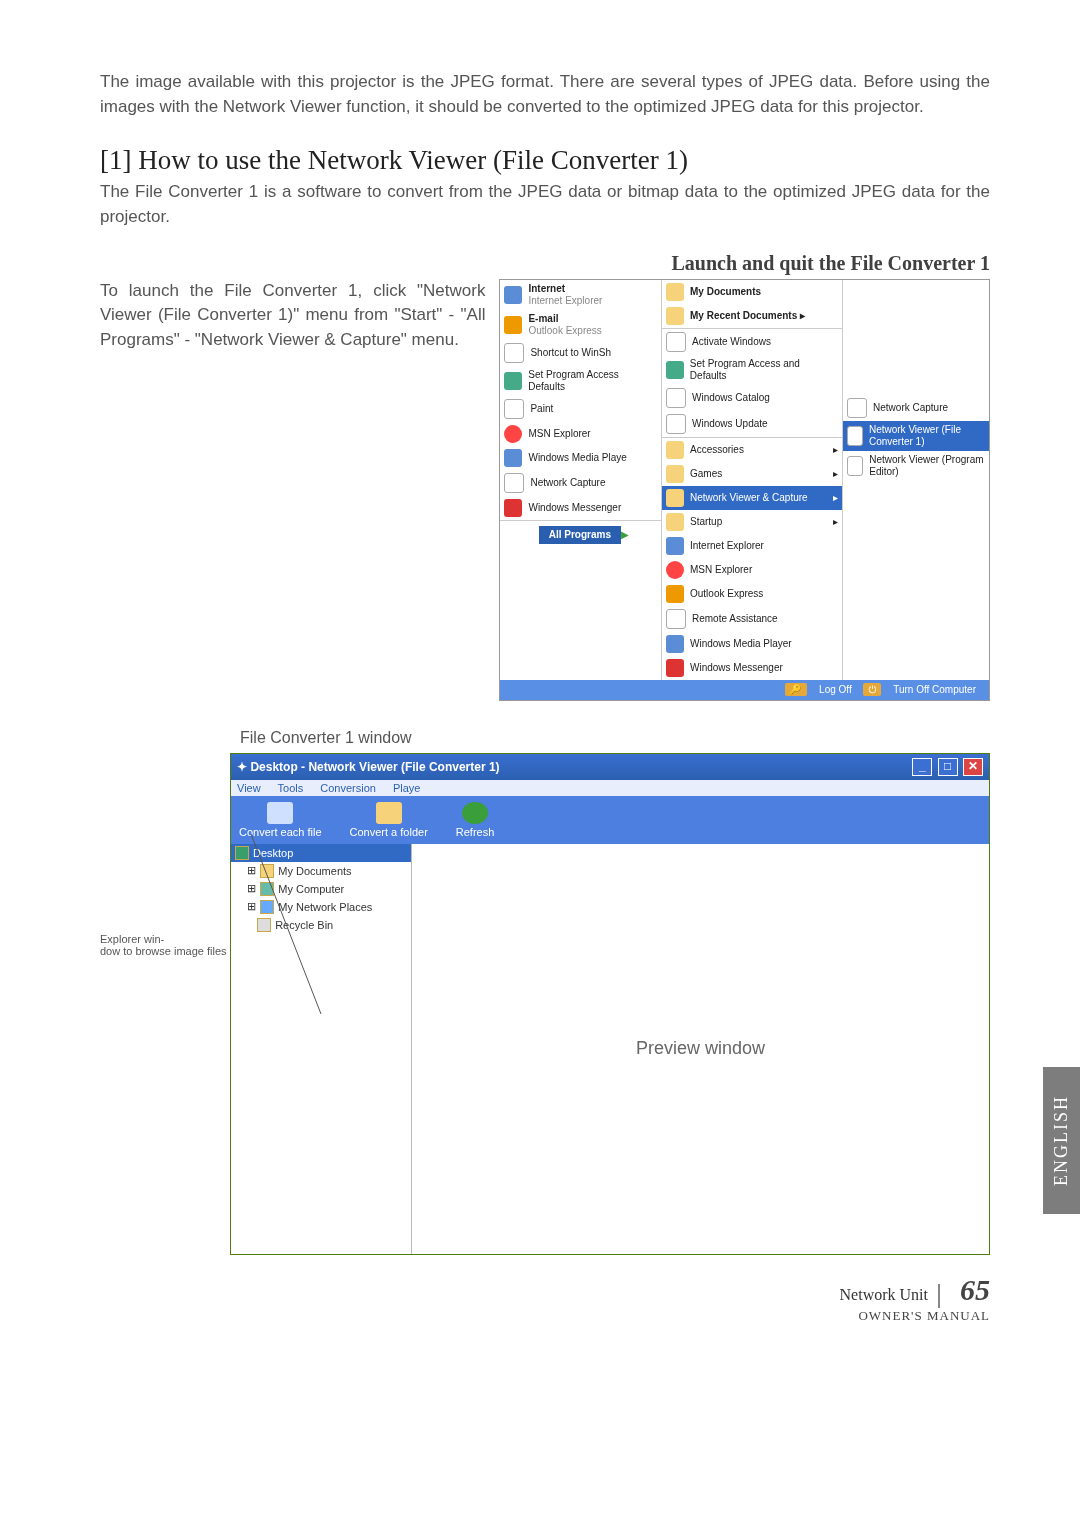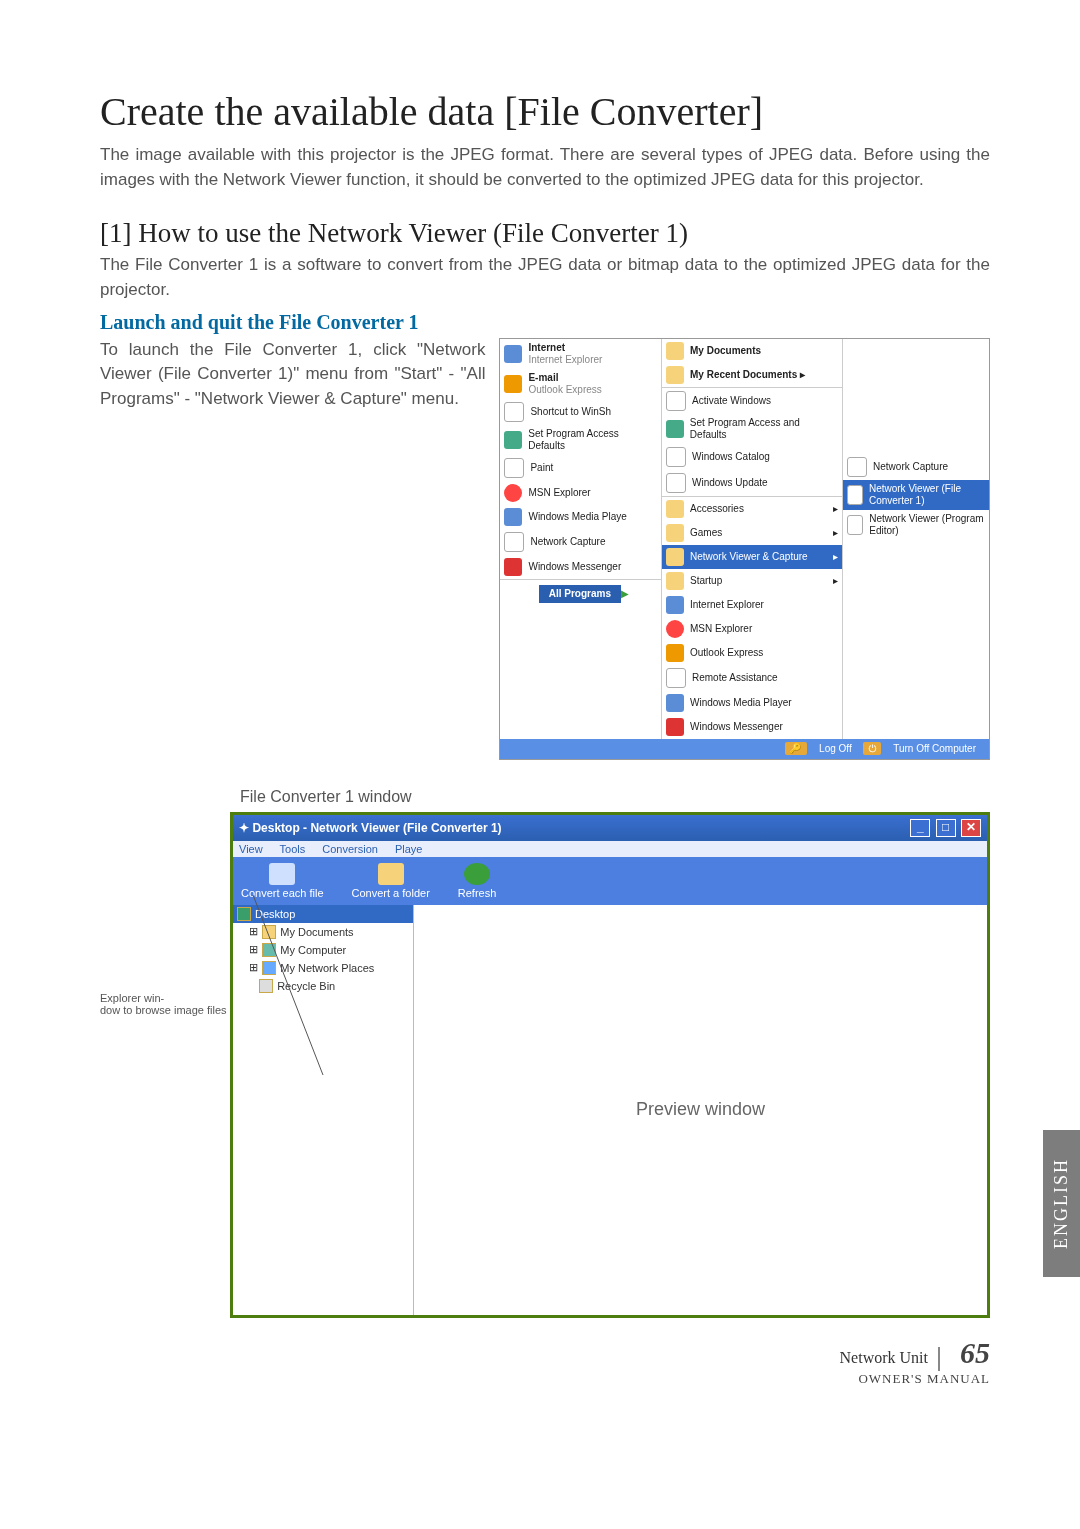--- a/index.html
+++ b/index.html
@@ -41,23 +41,24 @@
 h2.sub {
   font-family: 'Book Antiqua', Palatino, serif;
   font-weight: normal;
   font-size: 27px;
   margin: 26px 0 4px 0;
   color: #222;
 }
 h3.orange {
   font-family: 'Book Antiqua', Palatino, serif;
   font-weight: bold;
-  color: #0369a1;
+  color: #404040;
   font-size: 20px;
-  margin: 8px 0 4px 0;
+  margin: 22px 0 4px 0;
+  text-align: right;
 }
 .two-col {
   display: flex;
   gap: 14px;
 }
 .col-left {
   width: 44%;
 }
 .col-right {
   width: 56%;
@@ -98,21 +99,21 @@
   align-items:flex-start;
 }
 .fc-label-left {
   width: 130px;
   font-size: 11px;
   color: #555;
   padding-top: 180px;
 }
 .fc-window {
   flex:1;
-  border:3px solid #4d7c0f;
+  border:1px solid #4d7c0f;
 }
 .fc-titlebar {
   background: linear-gradient(#3b6fd1,#2a5fb0);
   color:#fff;
   font-size:12px;
   padding:4px 6px;
   font-weight:bold;
   display:flex;
   justify-content:space-between;
   align-items:center;
@@ -169,21 +170,20 @@
 .footer .pg { font-size:30px; font-style:italic; font-weight:bold; color:#444; margin-left:10px;}
 .footer .om { display:block; font-size:13px; color:#444; letter-spacing:1px;}
 .footer-bar-line { display:inline-block; border-left:2px solid #888; height:24px; margin:0 6px; vertical-align:middle;}
 </style>
 </head>
 <body>
 
 <div class="page">
 
 
-  <h1 class="title">Create the available data [File Converter]</h1>
   <div class="body-text">The image available with this projector is the JPEG format. There are several types of JPEG data. Before using the images with the Network Viewer function, it should be converted to the optimized JPEG data for this projector.</div>
 
   <h2 class="sub">[1] How to use the Network Viewer (File Converter 1)</h2>
   <div class="body-text">The File Converter 1 is a software to convert from the JPEG data or bitmap data to the optimized JPEG data for the projector.</div>
 
   <h3 class="orange">Launch and quit the File Converter 1</h3>
 
   <div class="two-col">
     <div class="col-left">
       <div class="body-text" style="text-align:justify;">To launch the File Converter 1, click "Network Viewer (File Converter 1)" menu from "Start" - "All Programs" - "Network Viewer &amp; Capture" menu.</div>

